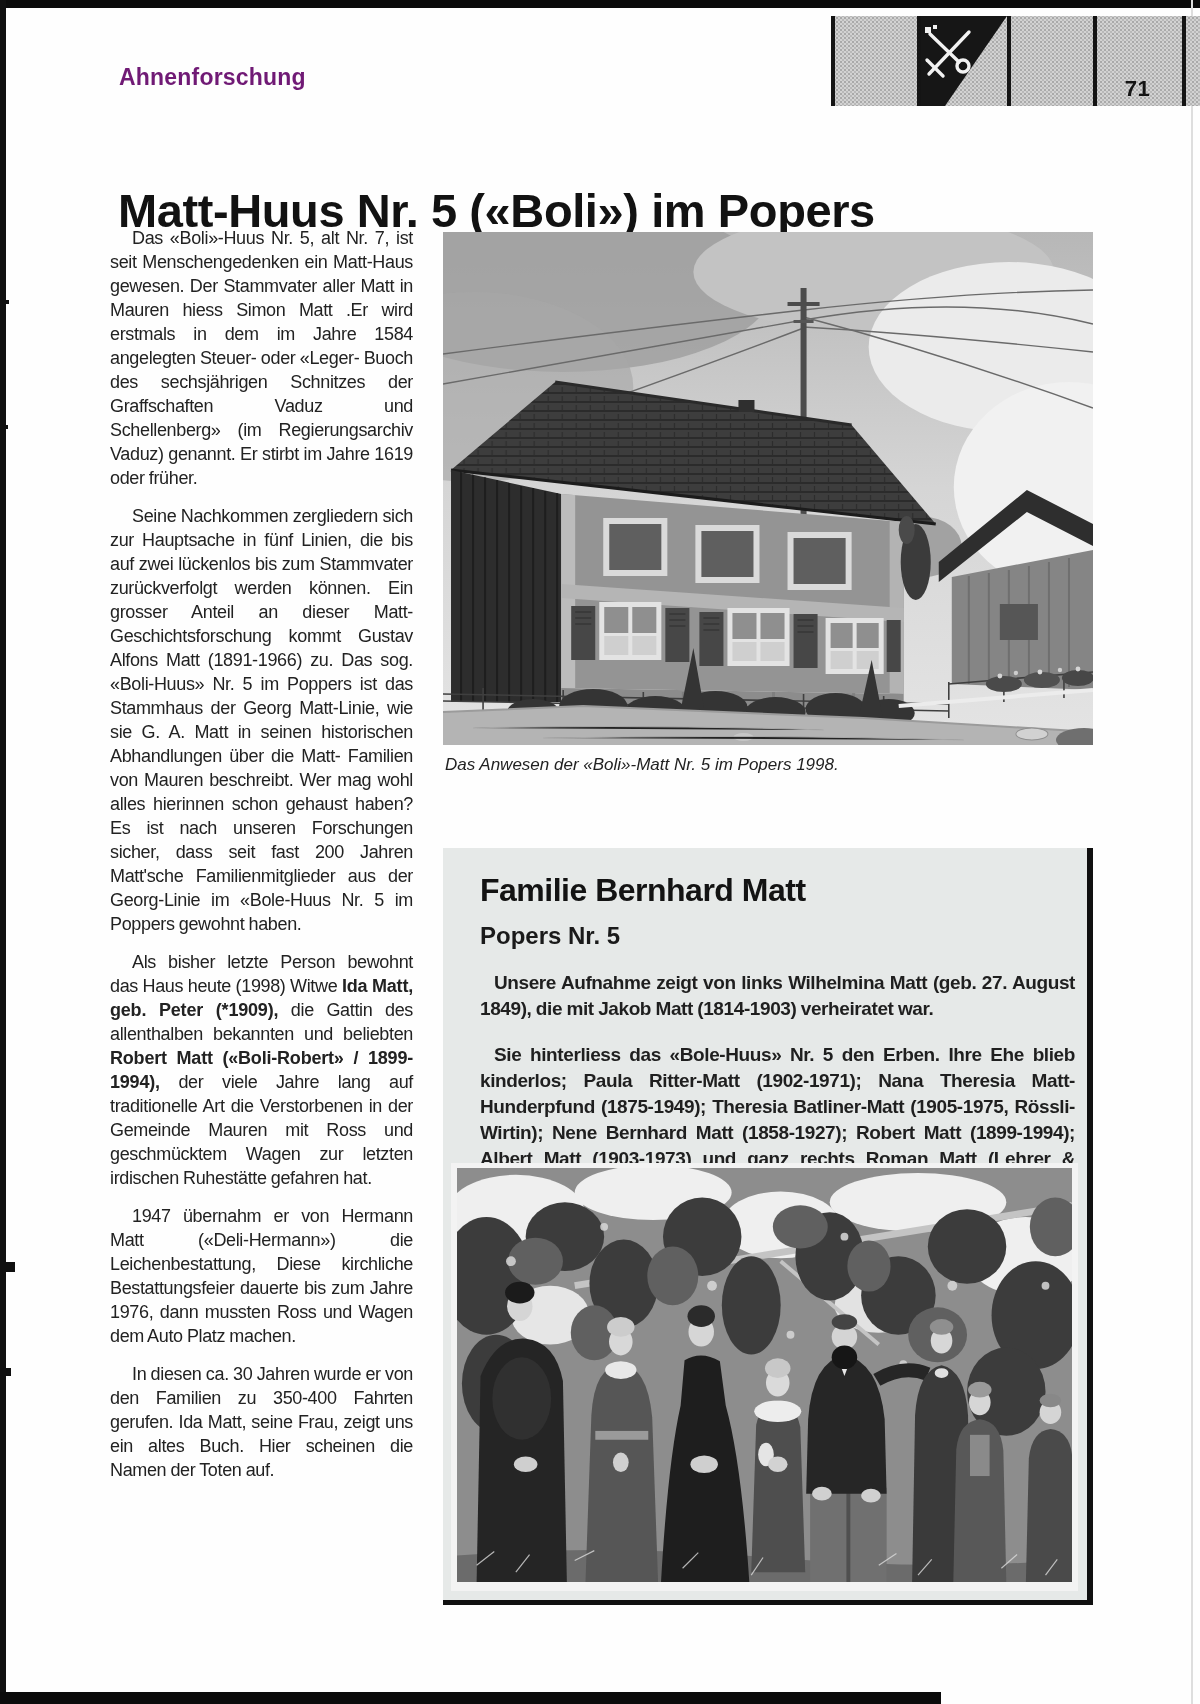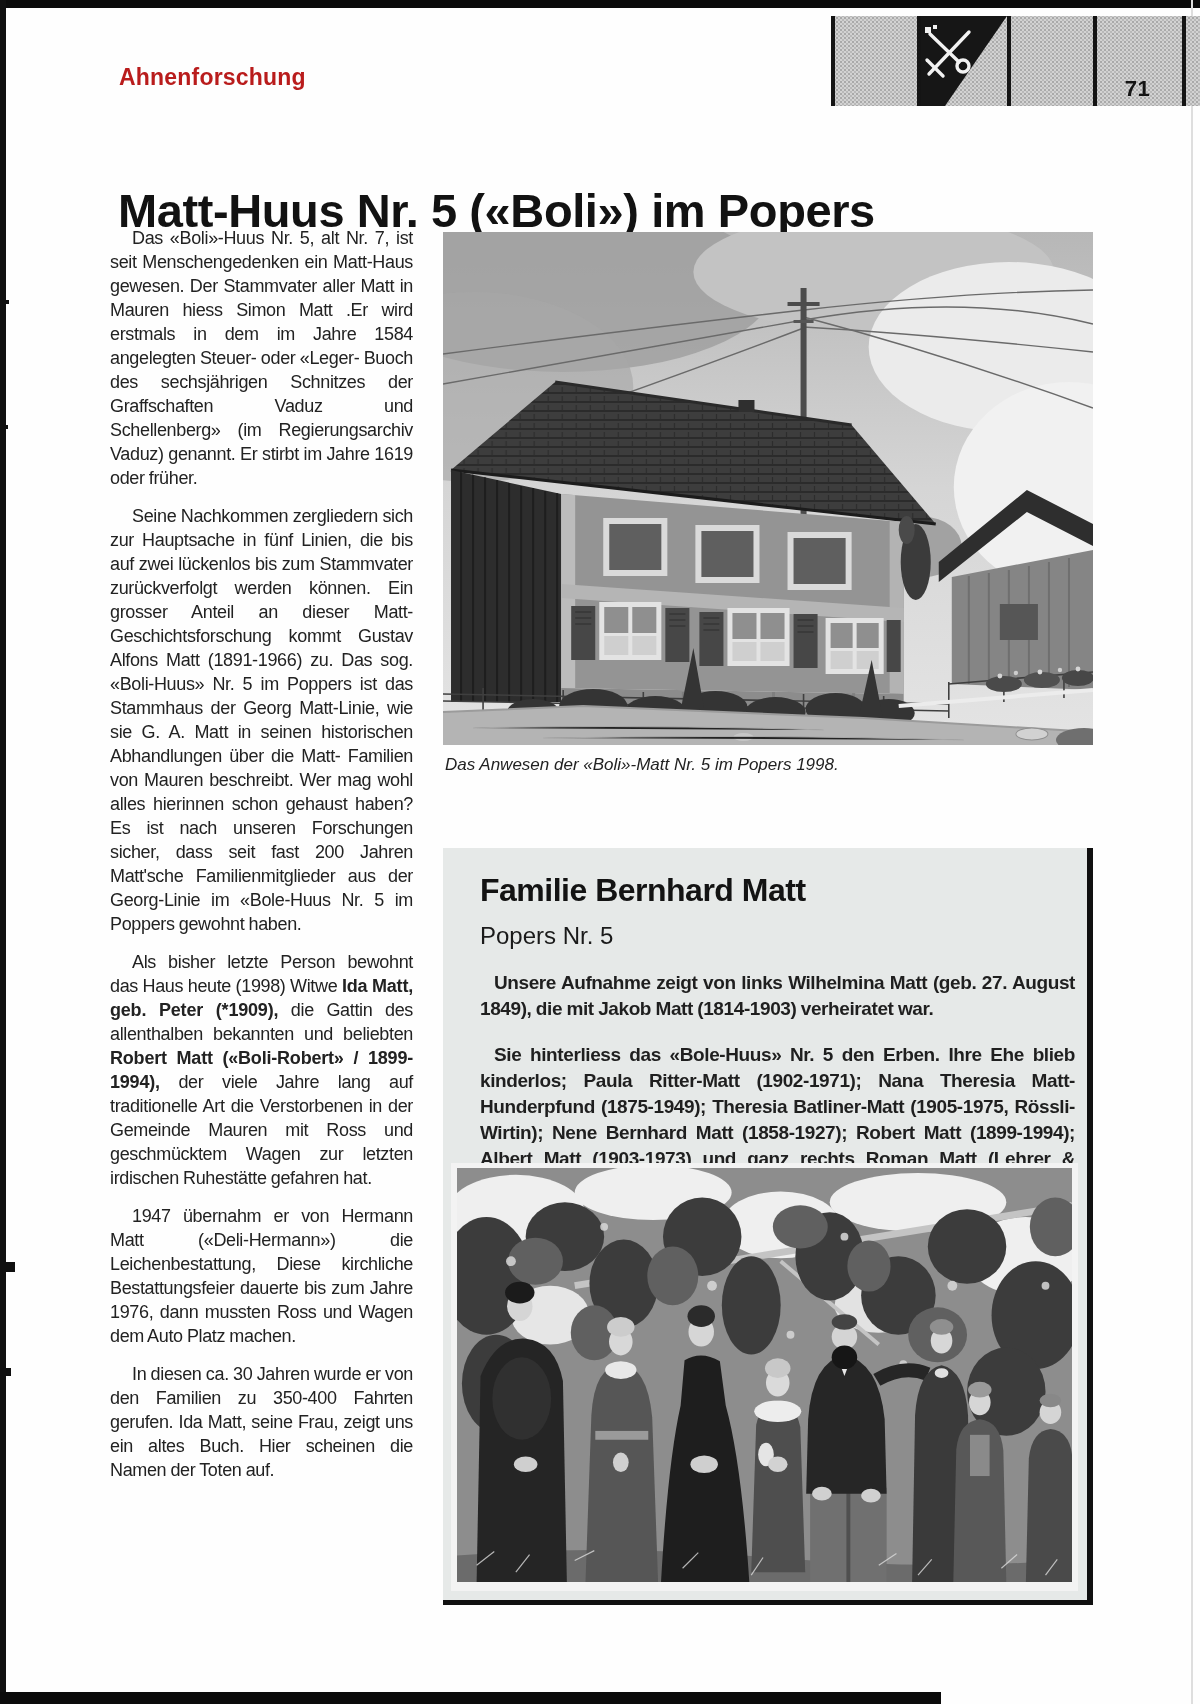--- a/index.html
+++ b/index.html
@@ -26,21 +26,21 @@
                      radial-gradient(#b8b8b8 0.8px, rgba(0,0,0,0) 0.9px);
     background-size:4px 4px;background-position:0 0,2px 2px;margin-left:40px;
   }
   .band-svg{position:absolute;left:0;top:0;display:block;}
   .page-num{
     position:absolute;left:262px;top:60px;width:89px;text-align:center;
     font-size:22px;font-weight:bold;color:#141414;letter-spacing:.5px;
   }
   .kicker{
     position:absolute;left:119px;top:64px;
-    font-size:23px;font-weight:bold;letter-spacing:.2px;color:#b91c1c;
+    font-size:23px;font-weight:bold;letter-spacing:.2px;color:#701a75;
   }
   .article-title{
     position:absolute;left:118px;top:152px;width:900px;
     font-size:47px;font-weight:bold;letter-spacing:-.4px;color:#121212;
   }
   
   .left-col{
     position:absolute;left:110px;top:226px;width:303px;
     font-size:18px;line-height:24px;text-align:justify;
     letter-spacing:-.35px;word-spacing:-.5px;color:#222;
@@ -57,21 +57,21 @@
     position:relative;margin-top:72px;width:644px;height:752px;
     background:#e6e9e8;
     border-right:6px solid #101010;border-bottom:5px solid #101010;
     overflow:hidden;
   }
   .family-box h2{
     margin:20px 0 0 37px;font-size:32px;line-height:44px;
     font-weight:bold;letter-spacing:-.5px;color:#131313;
   }
   .family-box .sub{
-    margin:10px 6px 0 37px;font-size:24px;line-height:28px;font-weight:normal;color:#1a1a1a;
+    margin:10px 6px 0 37px;font-size:24px;line-height:28px;font-weight:bold;color:#1a1a1a;
   }
   .family-box p{
     margin:20px 12px 0 37px;font-size:19px;line-height:26px;font-weight:bold;
     text-align:justify;text-indent:14px;letter-spacing:-.4px;word-spacing:-.5px;color:#1f1f1f;
   }
   .family-photo-wrap{
     position:absolute;left:8px;top:315px;width:615px;
     background:#f3f3f3;padding:5px 6px 9px 6px;
   }
   .family-fig{display:block;width:615px;height:414px;}

